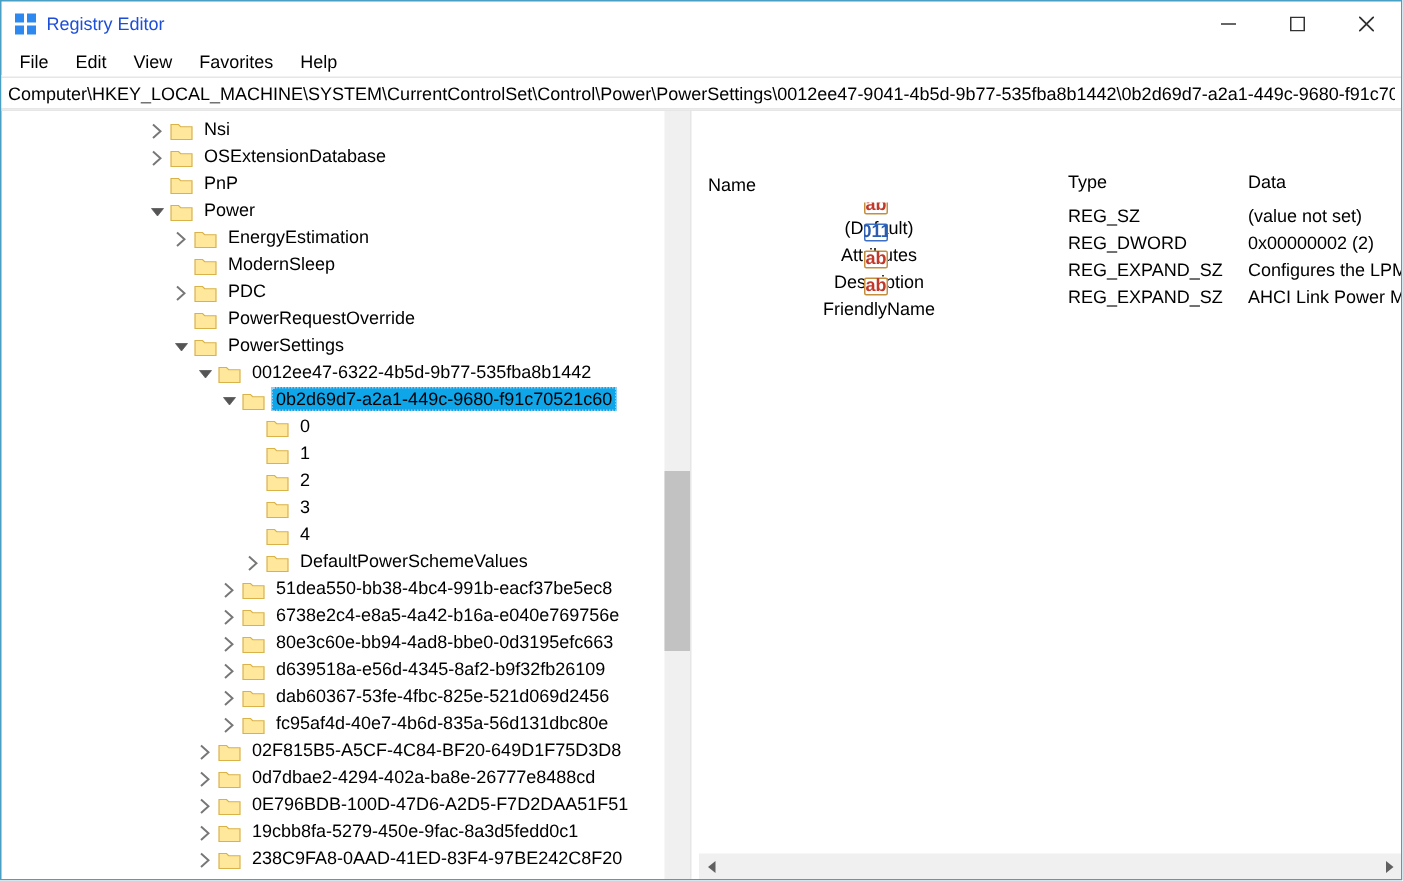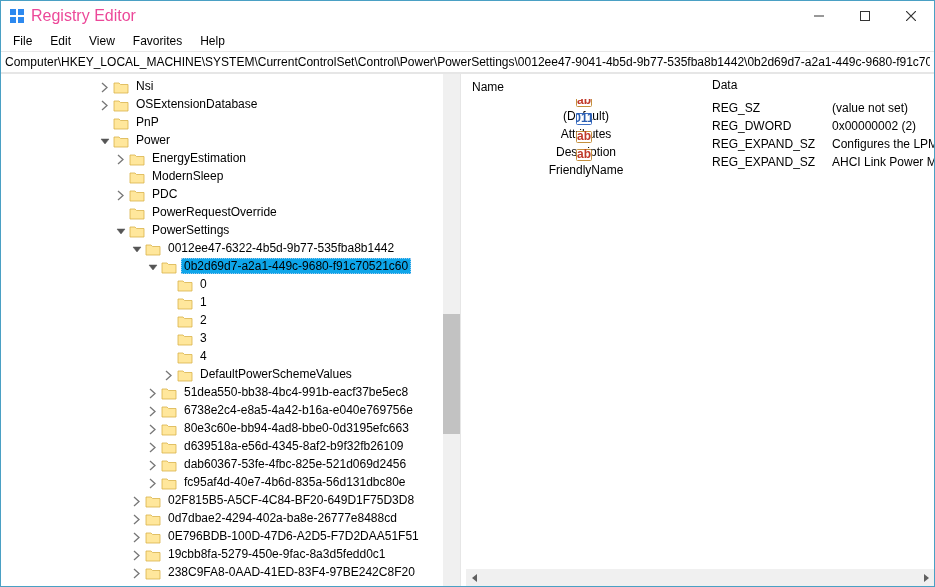--- a/index.html
+++ b/index.html
@@ -1,33 +1,33 @@
 <!DOCTYPE html>
 <html><head>
 <meta charset="utf-8">
 <style>
   * { box-sizing: border-box; margin: 0; padding: 0; font-family: "Segoe UI", Tahoma, sans-serif; font-size: 12px; }
   html, body { width: 935px; height: 587px; overflow: hidden; }
   .window { width: 935px; height: 587px; border: 1px solid #4aa0c4; display: flex; flex-direction: column; background: #fff; }
   .titlebar { height: 30px; display: flex; align-items: center; padding-left: 8px; }
   .title-icon { width: 16px; height: 16px; margin-right: 6px; display: flex; align-items: center; justify-content: center; }
-  .title-text { flex: 1; color: #ec4899; font-size: 16px; }
+  .title-text { flex: 1; color: #1d4ed8; font-size: 12px; }
   .win-buttons { display: flex; height: 100%; }
   .win-btn { width: 46px; display: flex; align-items: center; justify-content: center; color: #555; cursor: default; }
   .menubar { height: 20px; display: flex; align-items: center; padding: 0 4px; gap: 2px; border-bottom: 1px solid #fff; }
   .menu-item { padding: 2px 8px; cursor: default; }
   .addressbar { height: 22px; border-top: 1px solid #e6e6e6; border-bottom: 1px solid #e6e6e6; background: #fff; display: flex; align-items: center; }
   .addressbar input { flex: 1; border: none; outline: none; padding: 2px 4px; font-size: 12px; height: 20px; background: #fff; }
   .content { flex: 1; display: flex; border-top: 1px solid #e6e6e6; overflow: hidden; }
   .tree-panel { width: 460px; overflow: hidden; position: relative; border-right: 1px solid #e6e6e6; }
   .tree-inner { padding: 2px 0 2px 0; overflow: hidden; height: 100%; }
   .tree-scroll { position: absolute; right: 0; top: 0; width: 17px; height: 100%; background: #f0f0f0; }
   .tree-scroll .thumb { position: absolute; right: 0; width: 17px; background: #c2c2c2; }
   .splitter { width: 5px; cursor: ew-resize; background: transparent; }
-  .list-panel { flex: 1; display: flex; flex-direction: column; overflow: hidden; position: relative; }
+  .list-panel { flex: 1; display: flex; flex-direction: column; overflow: hidden; position: relative; margin-top: 36px; }
   .list-header { display: flex; border-bottom: 0px solid #e6e6e6; height: 25px; }
   .list-header .col { padding: 4px 6px; border-right: 1px solid transparent; text-align: left; color: #000; cursor: default; }
   .list-body { flex: 1; overflow: hidden; }
   .list-row { display: flex; height: 18px; align-items: center; white-space: nowrap; }
   .list-row .cell { padding: 1px 6px; overflow: hidden; text-overflow: clip; flex-direction: column; }
   .col-name { width: 240px; display: flex; align-items: center; }
   .col-type { width: 120px; }
   .col-data { flex: 1; }
   .val-icon { width: 16px; height: 16px; margin-right: 4px; flex: none; }
   .hscroll { height: 17px; background: #f0f0f0; position: relative; }
@@ -684,20 +684,21 @@
       <div class="tree-scroll">
         <div class="thumb" style="top:240px;height:120px"></div>
       </div>
     </div>
 
     <div class="splitter"></div>
 
     <div class="list-panel">
       <div class="list-header">
         <div class="col col-name">Name</div>
+        <div class="col col-type">Type</div>
         <div class="col col-data">Data</div>
       </div>
       <div class="list-body" id="list-body">
           <div class="list-row">
             <div class="cell col-name">
               <span class="val-icon">
                 <svg width="16" height="16">
                   <use href="#val-sz"></use>
                 </svg>
               </span>

